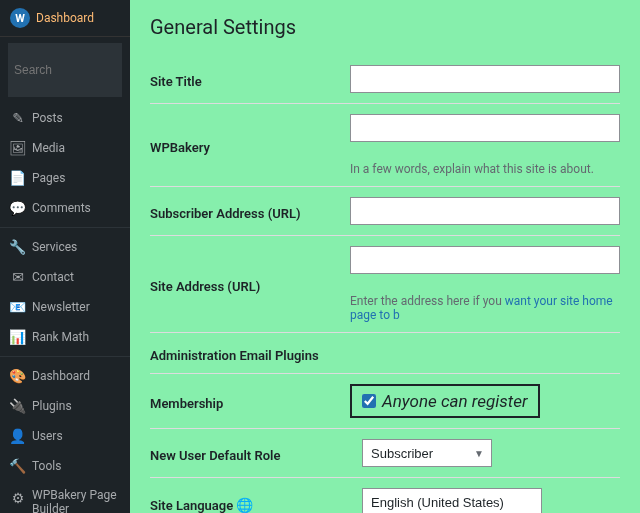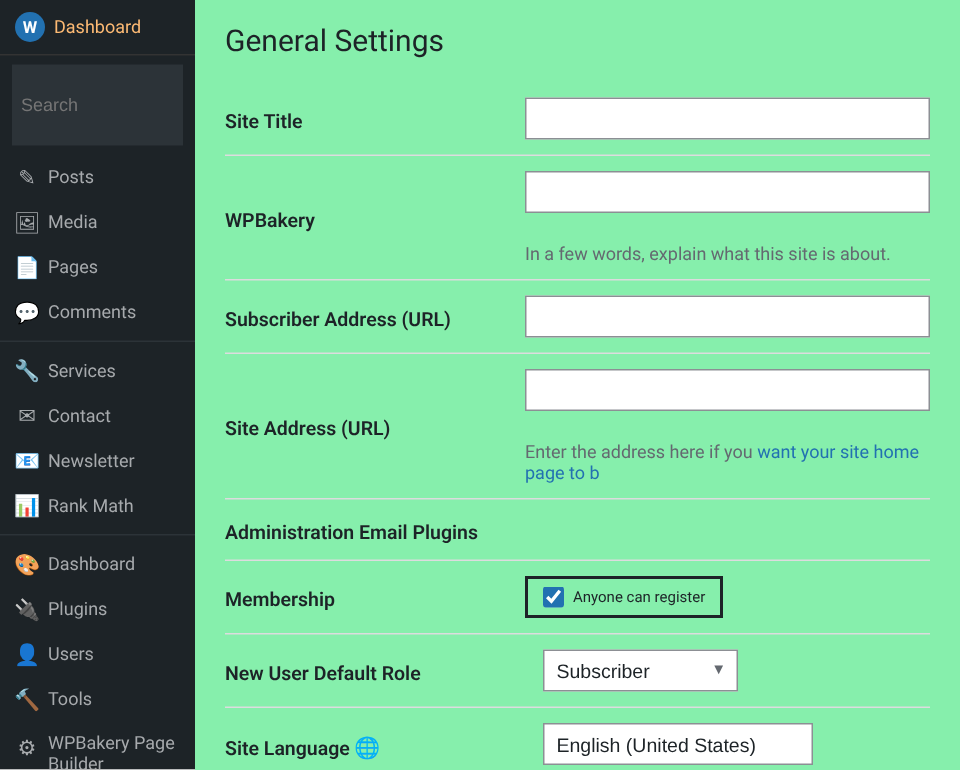--- a/index.html
+++ b/index.html
@@ -25,21 +25,21 @@
     .settings-row { display: flex; align-items: center; padding: 10px 0; border-bottom: 1px solid #dcdcde; }
     .settings-label { width: 200px; flex-shrink: 0; font-size: 13px; font-weight: 600; color: #1d2327; padding-top: 5px; }
     .settings-field { flex: 1; }
     .settings-input { width: 100%; padding: 4px 8px; border: 1px solid #8c8f94; background: #fff; font-size: 13px; color: #1d2327; height: 28px; }
     .settings-desc { font-size: 12px; color: #646970; margin-top: 20px; }
     .settings-desc a { color: #2271b1; text-decoration: none; }
 
     
     .checkbox-wrapper { display: inline-flex; align-items: center; gap: 6px; border: 2px solid #1d2327; padding: 5px 10px; }
     .checkbox-wrapper input[type="checkbox"] { width: 14px; height: 14px; accent-color: #2271b1; cursor: pointer; }
-    .checkbox-label { font-size: 10px; color: #1d2327; }
+    .checkbox-label { font-size: 17px; color: #1d2327; font-style: italic; }
 
     
     .select-wrapper { position: relative; display: inline-block; padding-left: 12px; }
     .settings-select { padding: 4px 24px 4px 8px; border: 1px solid #8c8f94; background: #fff; font-size: 13px; color: #1d2327; height: 28px; appearance: none; -webkit-appearance: none; cursor: pointer; min-width: 130px; }
     .select-arrow { position: absolute; right: 8px; top: 50%; transform: translateY(-50%); pointer-events: none; font-size: 10px; color: #646970; }
   </style>
 </head>
 <body>
 
 <div class="sidebar">

